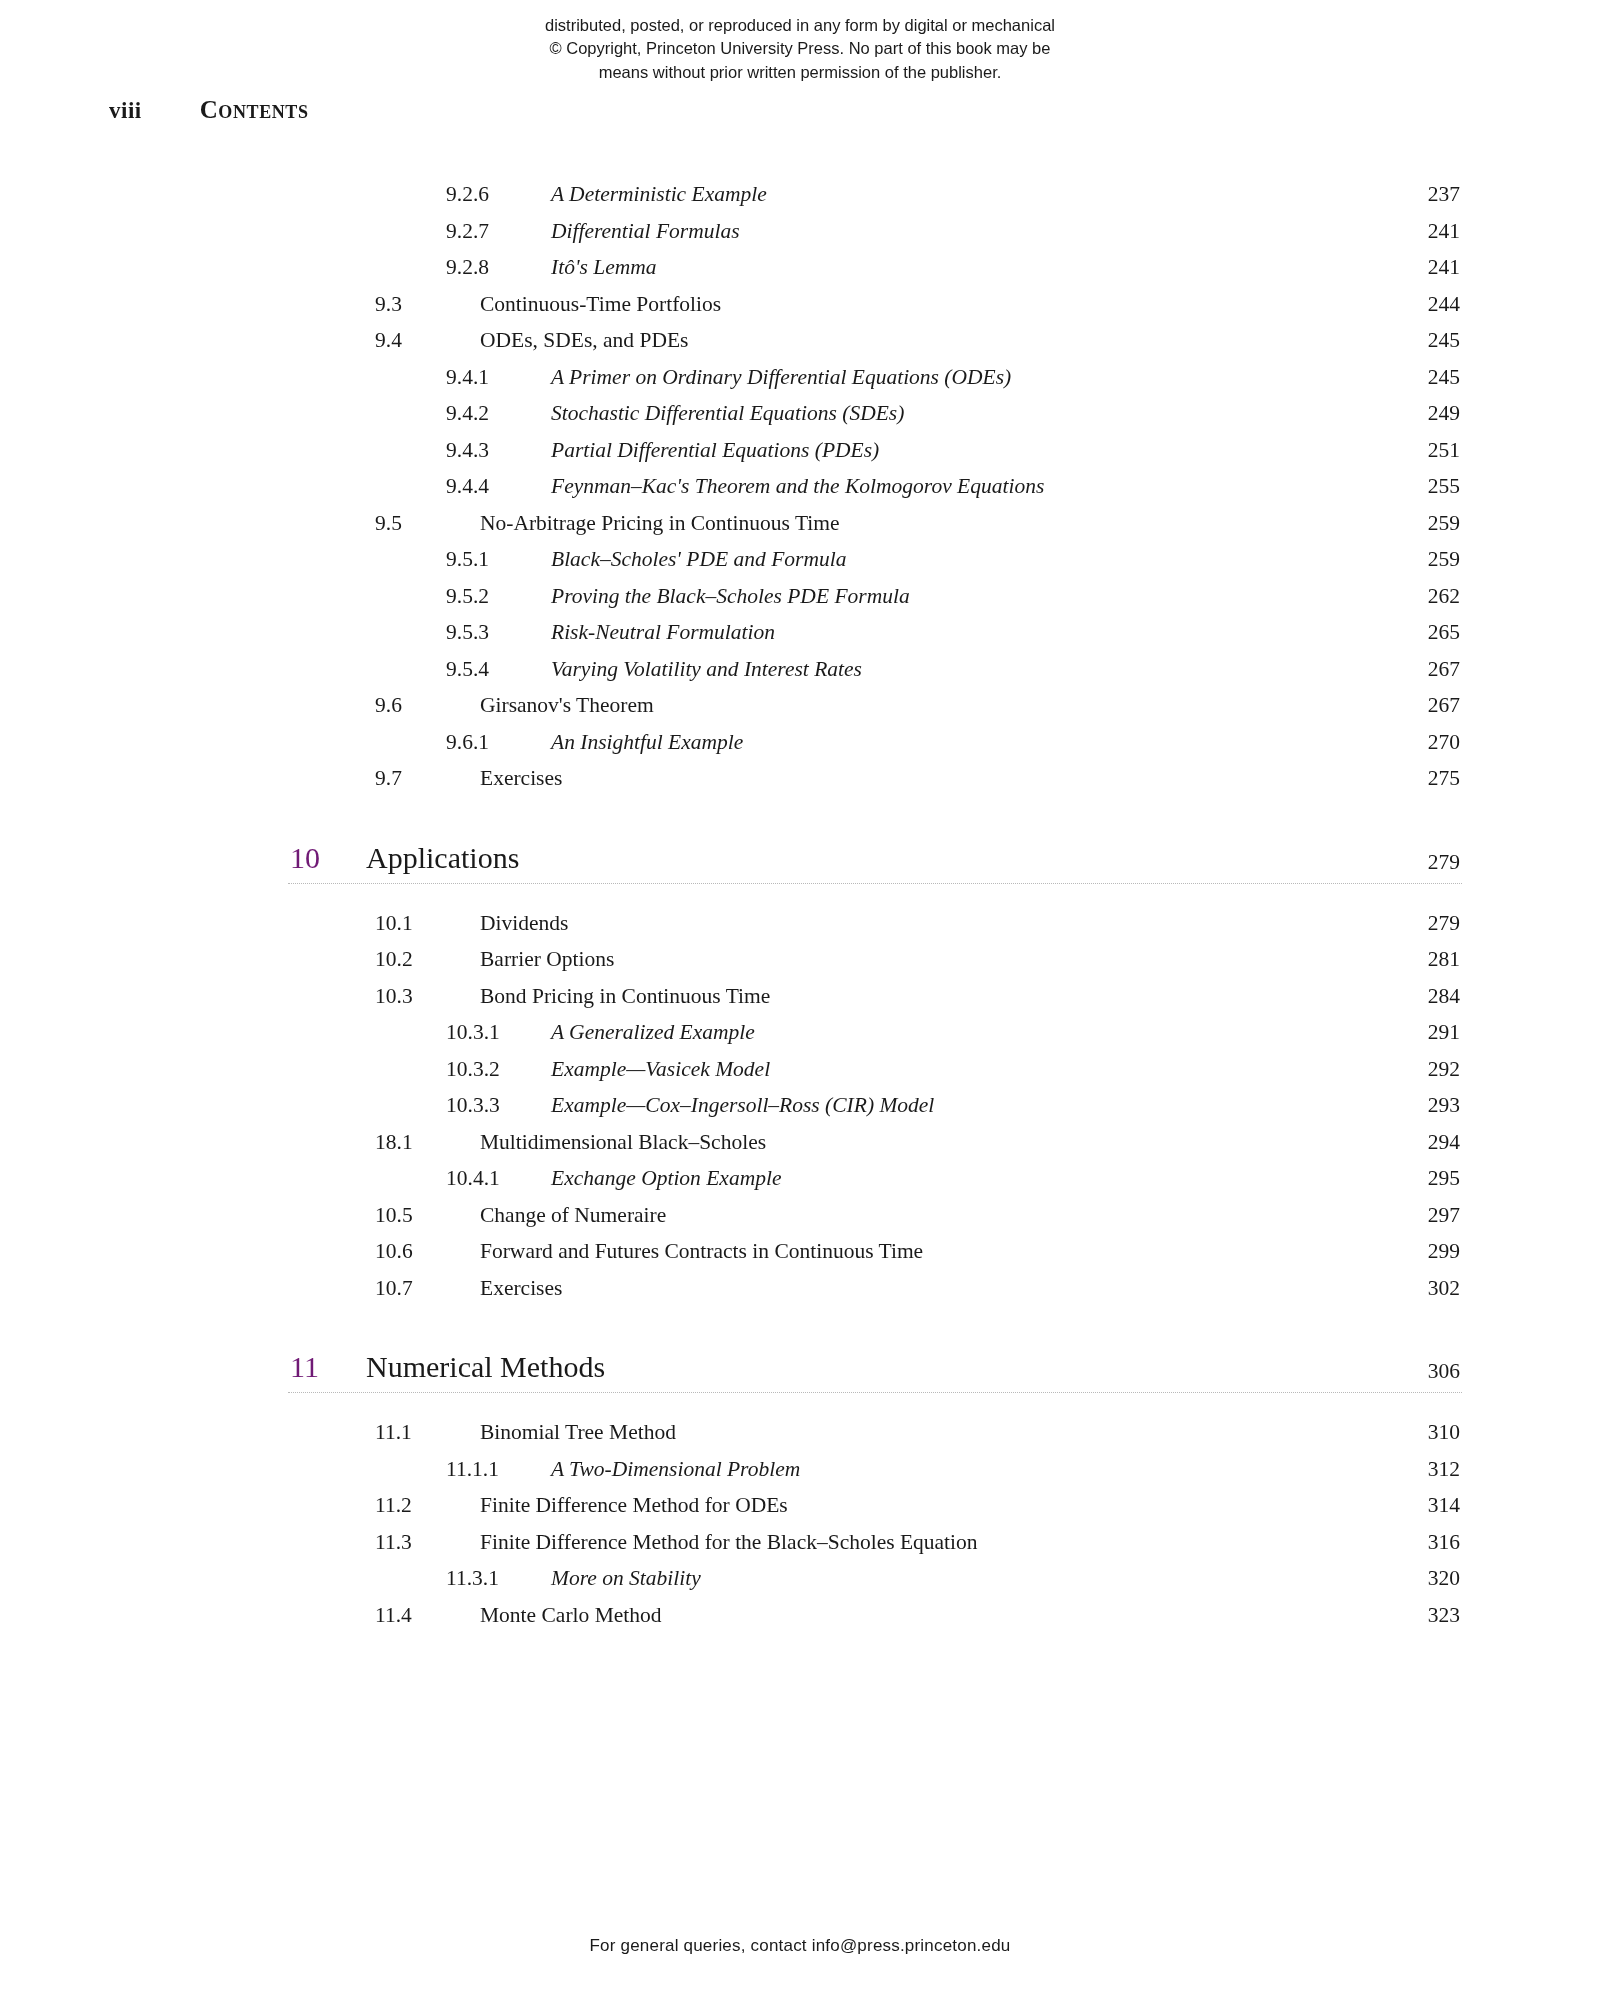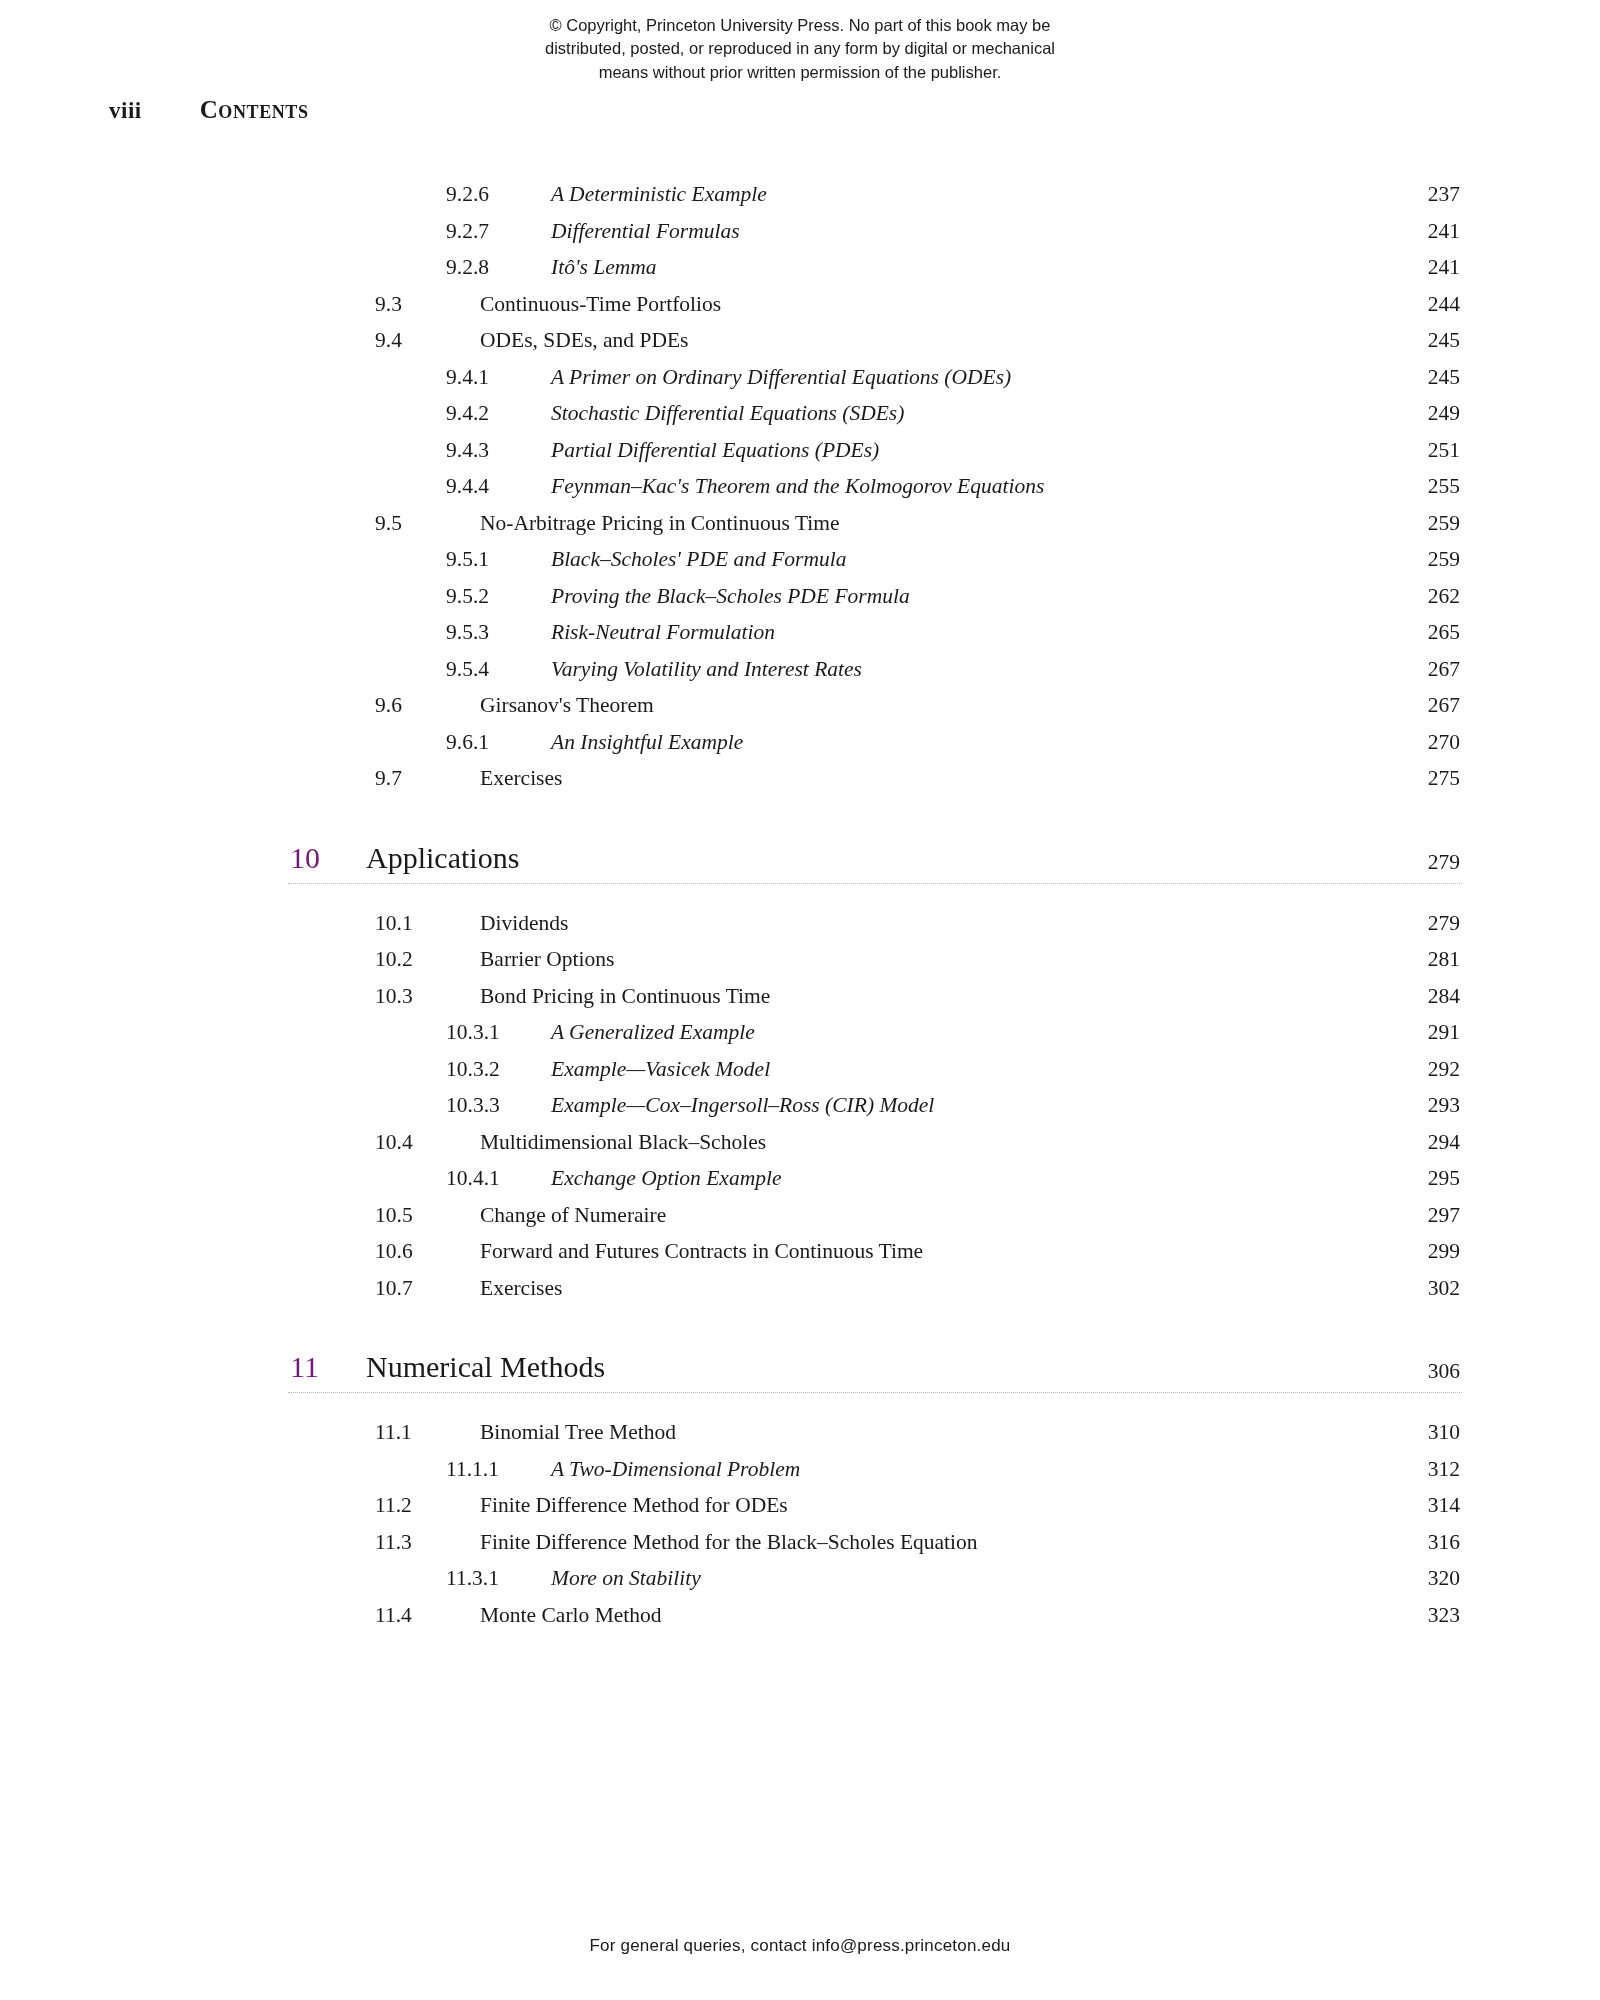--- a/index.html
+++ b/index.html
@@ -153,22 +153,22 @@
     color: #1a1a1a;
     letter-spacing: 0.2px;
   }
 </style>
 </head>
 <body>
 
 <div class="page">
 
   <div class="copyright">
+    <span class="cl">distributed, posted, or reproduced in any form by digital or mechanical</span>
     <span class="cl">© Copyright, Princeton University Press. No part of this book may be</span>
-    <span class="cl">distributed, posted, or reproduced in any form by digital or mechanical</span>
     <span class="cl">means without prior written permission of the publisher.</span>
   </div>
 
   <div class="runhead">
     <span class="folio">viii</span>
     <span class="rh-title">Contents</span>
   </div>
 
   <div class="toc" id="toc-root">
       <div class="row lvl3">
@@ -286,21 +286,21 @@
         <span class="num">10.3.2</span>
         <span class="title">Example—Vasicek Model</span>
         <span class="page-no">292</span>
       </div>
       <div class="row lvl3">
         <span class="num">10.3.3</span>
         <span class="title">Example—Cox–Ingersoll–Ross (CIR) Model</span>
         <span class="page-no">293</span>
       </div>
       <div class="row lvl2">
-        <span class="num">10.4</span>
+        <span class="num">18.1</span>
         <span class="title">Multidimensional Black–Scholes</span>
         <span class="page-no">294</span>
       </div>
       <div class="row lvl3">
         <span class="num">10.4.1</span>
         <span class="title">Exchange Option Example</span>
         <span class="page-no">295</span>
       </div>
       <div class="row lvl2">
         <span class="num">10.5</span>

